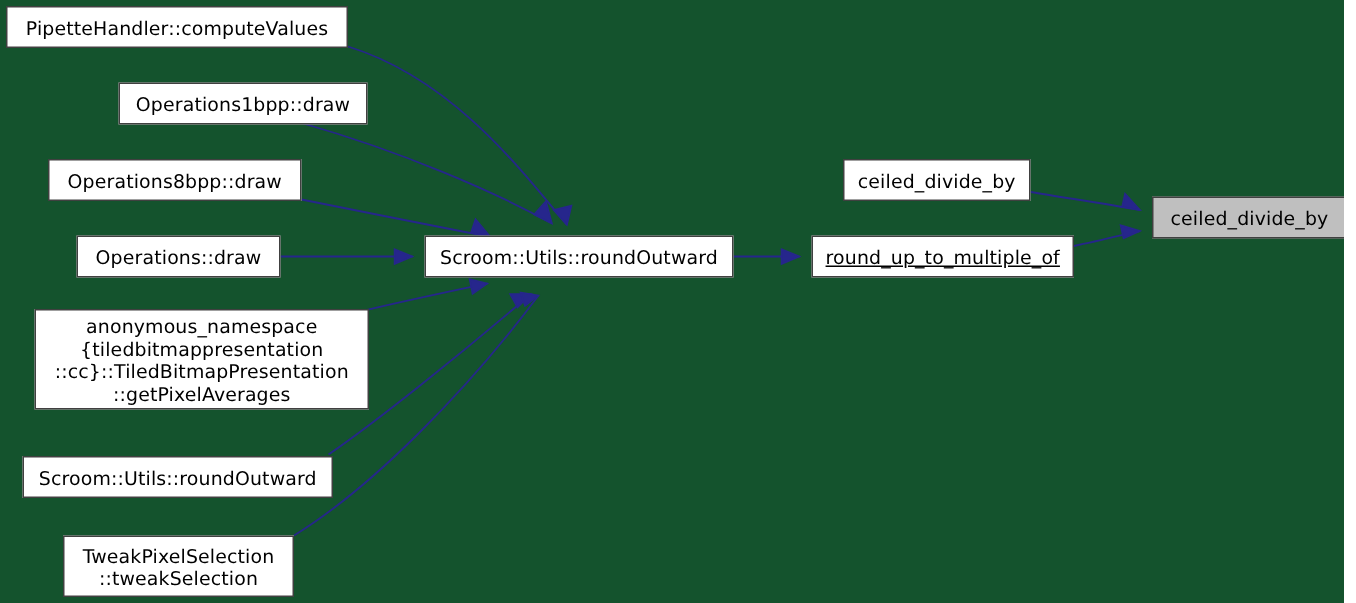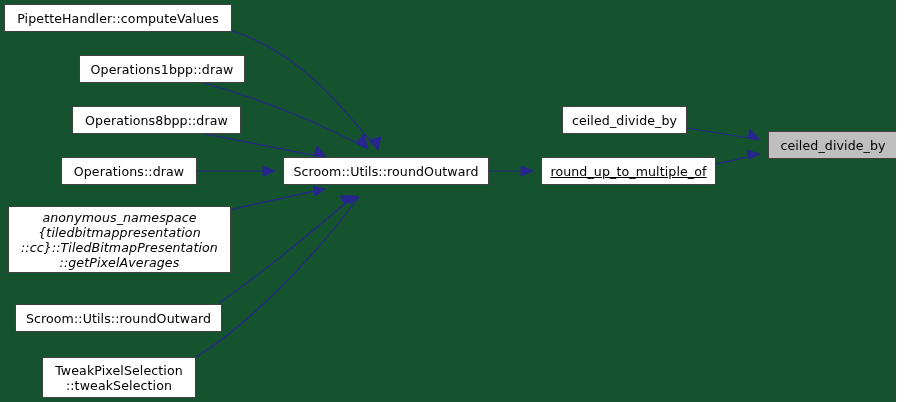--- a/index.html
+++ b/index.html
@@ -91,23 +91,23 @@
         <path d="M760,140 L748,138 L750,129 Z" fill="#26268c" stroke="#26268c" stroke-width="1"></path>
       </g>
       <g>
         <path d="M716,164 C731,161 747,157 760,154" fill="none" stroke="#26268c" stroke-width="1.2"></path>
         <path d="M760,154 L749,159 L747,150 Z" fill="#26268c" stroke="#26268c" stroke-width="1"></path>
       </g>
     </svg>
   <div id="nodes">
       <div class="node" style="left: 4px; top: 4px; width: 228px; height: 28px;"><span class="label">PipetteHandler::computeValues</span></div>
       <div class="node" style="left: 35px; top: 55px; width: 166px; height: 28px; margin-left: 44px;"><span class="label">Operations1bpp::draw</span></div>
-      <div class="node" style="left: 32px; top: 106px; width: 169px; height: 28px; margin-left: 40px;"><span class="label">Operations8bpp::draw</span></div>
-      <div class="node" style="left: 61px; top: 157px; width: 136px; height: 28px;"><span class="label">Operations::draw</span></div>
-      <div class="node" style="left: 8px; top: 206px; width: 223px; height: 67px; font-style: italic;"><span class="label">anonymous_namespace
+      <div class="node" style="left: 32px; top: 106px; width: 169px; height: 28px;"><span class="label">Operations8bpp::draw</span></div>
+      <div class="node" style="left: 51px; top: 157px; width: 136px; height: 28px;"><span class="label">Operations::draw</span></div>
+      <div class="node" style="left: 23px; top: 206px; width: 223px; height: 67px;"><span class="label">anonymous_namespace
 {tiledbitmappresentation
 ::cc}::TiledBitmapPresentation
 ::getPixelAverages</span></div>
       <div class="node" style="left: 15px; top: 304px; width: 207px; height: 28px;"><span class="label">Scroom::Utils::roundOutward</span></div>
       <div class="node" style="left: 42px; top: 357px; width: 154px; height: 41px; justify-content: center;"><span class="label">TweakPixelSelection
 ::tweakSelection</span></div>
       <div class="node" style="left: 283px; top: 157px; width: 206px; height: 28px;"><span class="label">Scroom::Utils::roundOutward</span></div>
       <div class="node" style="left: 562px; top: 106px; width: 125px; height: 28px;"><span class="label">ceiled_divide_by</span></div>
       <div class="node" style="left: 541px; top: 157px; width: 175px; height: 28px; text-decoration: underline;"><span class="label">round_up_to_multiple_of</span></div>
       <div class="node highlight" style="left: 768px; top: 131px; width: 130px; height: 28px;"><span class="label">ceiled_divide_by</span></div>

